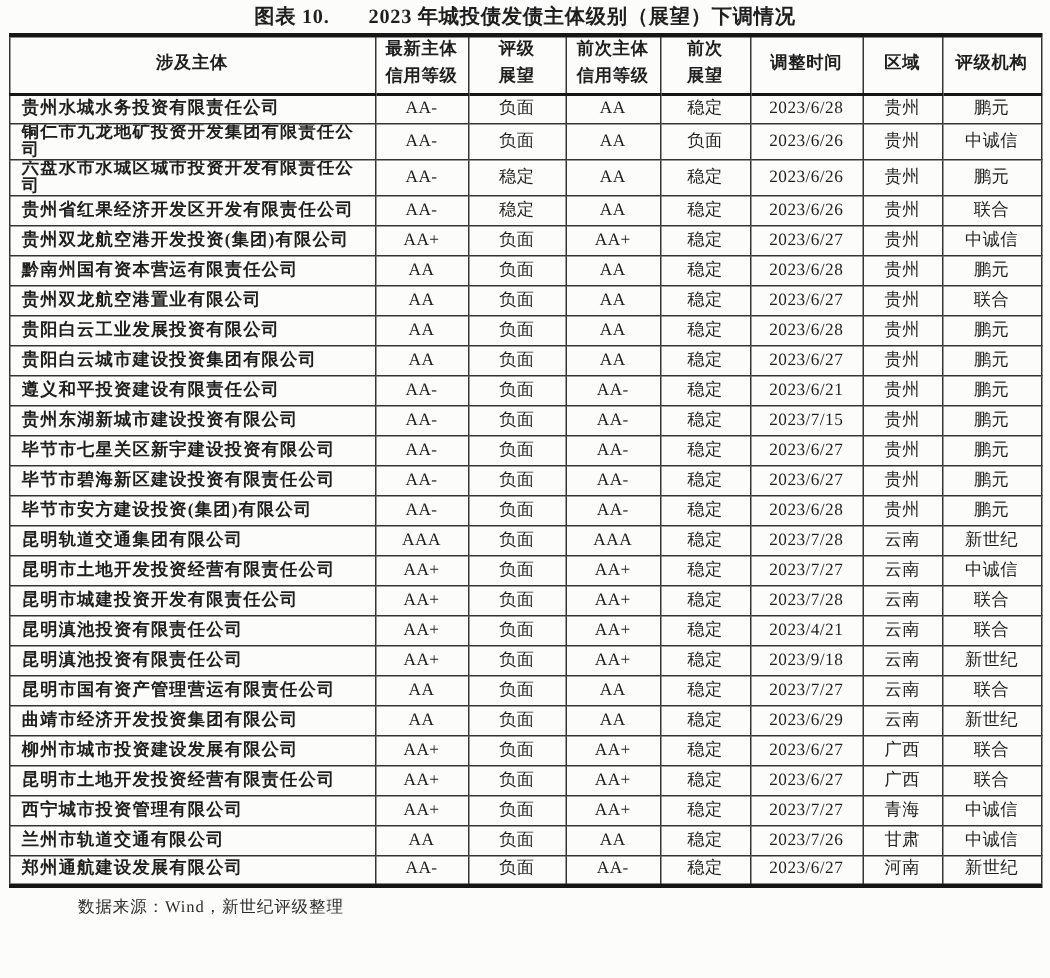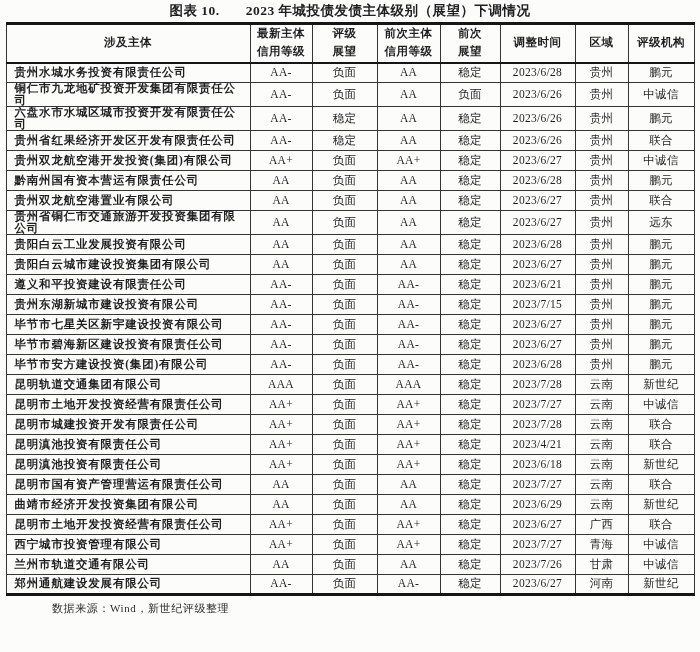--- a/index.html
+++ b/index.html
@@ -176,30 +176,20 @@
           <td class="cell-entity">贵州双龙航空港置业有限公司</td>
           <td class="cell-latest">AA</td>
           <td class="cell-outlook">负面</td>
           <td class="cell-prev">AA</td>
           <td class="cell-prevout">稳定</td>
           <td class="cell-date">2023/6/27</td>
           <td class="cell-region">贵州</td>
           <td class="cell-agency">联合</td>
         </tr>
         <tr>
-          <td class="cell-entity">贵州省铜仁市交通旅游开发投资集团有限公司</td>
-          <td class="cell-latest">AA</td>
-          <td class="cell-outlook">负面</td>
-          <td class="cell-prev">AA</td>
-          <td class="cell-prevout">稳定</td>
-          <td class="cell-date">2023/6/27</td>
-          <td class="cell-region">贵州</td>
-          <td class="cell-agency">远东</td>
-        </tr>
-        <tr>
           <td class="cell-entity">贵阳白云工业发展投资有限公司</td>
           <td class="cell-latest">AA</td>
           <td class="cell-outlook">负面</td>
           <td class="cell-prev">AA</td>
           <td class="cell-prevout">稳定</td>
           <td class="cell-date">2023/6/28</td>
           <td class="cell-region">贵州</td>
           <td class="cell-agency">鹏元</td>
         </tr>
         <tr>
@@ -301,21 +291,21 @@
           <td class="cell-date">2023/4/21</td>
           <td class="cell-region">云南</td>
           <td class="cell-agency">联合</td>
         </tr>
         <tr>
           <td class="cell-entity">昆明滇池投资有限责任公司</td>
           <td class="cell-latest">AA+</td>
           <td class="cell-outlook">负面</td>
           <td class="cell-prev">AA+</td>
           <td class="cell-prevout">稳定</td>
-          <td class="cell-date">2023/6/18</td>
+          <td class="cell-date">2023/9/18</td>
           <td class="cell-region">云南</td>
           <td class="cell-agency">新世纪</td>
         </tr>
         <tr>
           <td class="cell-entity">昆明市国有资产管理营运有限责任公司</td>
           <td class="cell-latest">AA</td>
           <td class="cell-outlook">负面</td>
           <td class="cell-prev">AA</td>
           <td class="cell-prevout">稳定</td>
           <td class="cell-date">2023/7/27</td>
@@ -324,20 +314,30 @@
         </tr>
         <tr>
           <td class="cell-entity">曲靖市经济开发投资集团有限公司</td>
           <td class="cell-latest">AA</td>
           <td class="cell-outlook">负面</td>
           <td class="cell-prev">AA</td>
           <td class="cell-prevout">稳定</td>
           <td class="cell-date">2023/6/29</td>
           <td class="cell-region">云南</td>
           <td class="cell-agency">新世纪</td>
+        </tr>
+        <tr>
+          <td class="cell-entity">柳州市城市投资建设发展有限公司</td>
+          <td class="cell-latest">AA+</td>
+          <td class="cell-outlook">负面</td>
+          <td class="cell-prev">AA+</td>
+          <td class="cell-prevout">稳定</td>
+          <td class="cell-date">2023/6/27</td>
+          <td class="cell-region">广西</td>
+          <td class="cell-agency">联合</td>
         </tr>
         <tr>
           <td class="cell-entity">昆明市土地开发投资经营有限责任公司</td>
           <td class="cell-latest">AA+</td>
           <td class="cell-outlook">负面</td>
           <td class="cell-prev">AA+</td>
           <td class="cell-prevout">稳定</td>
           <td class="cell-date">2023/6/27</td>
           <td class="cell-region">广西</td>
           <td class="cell-agency">联合</td>

